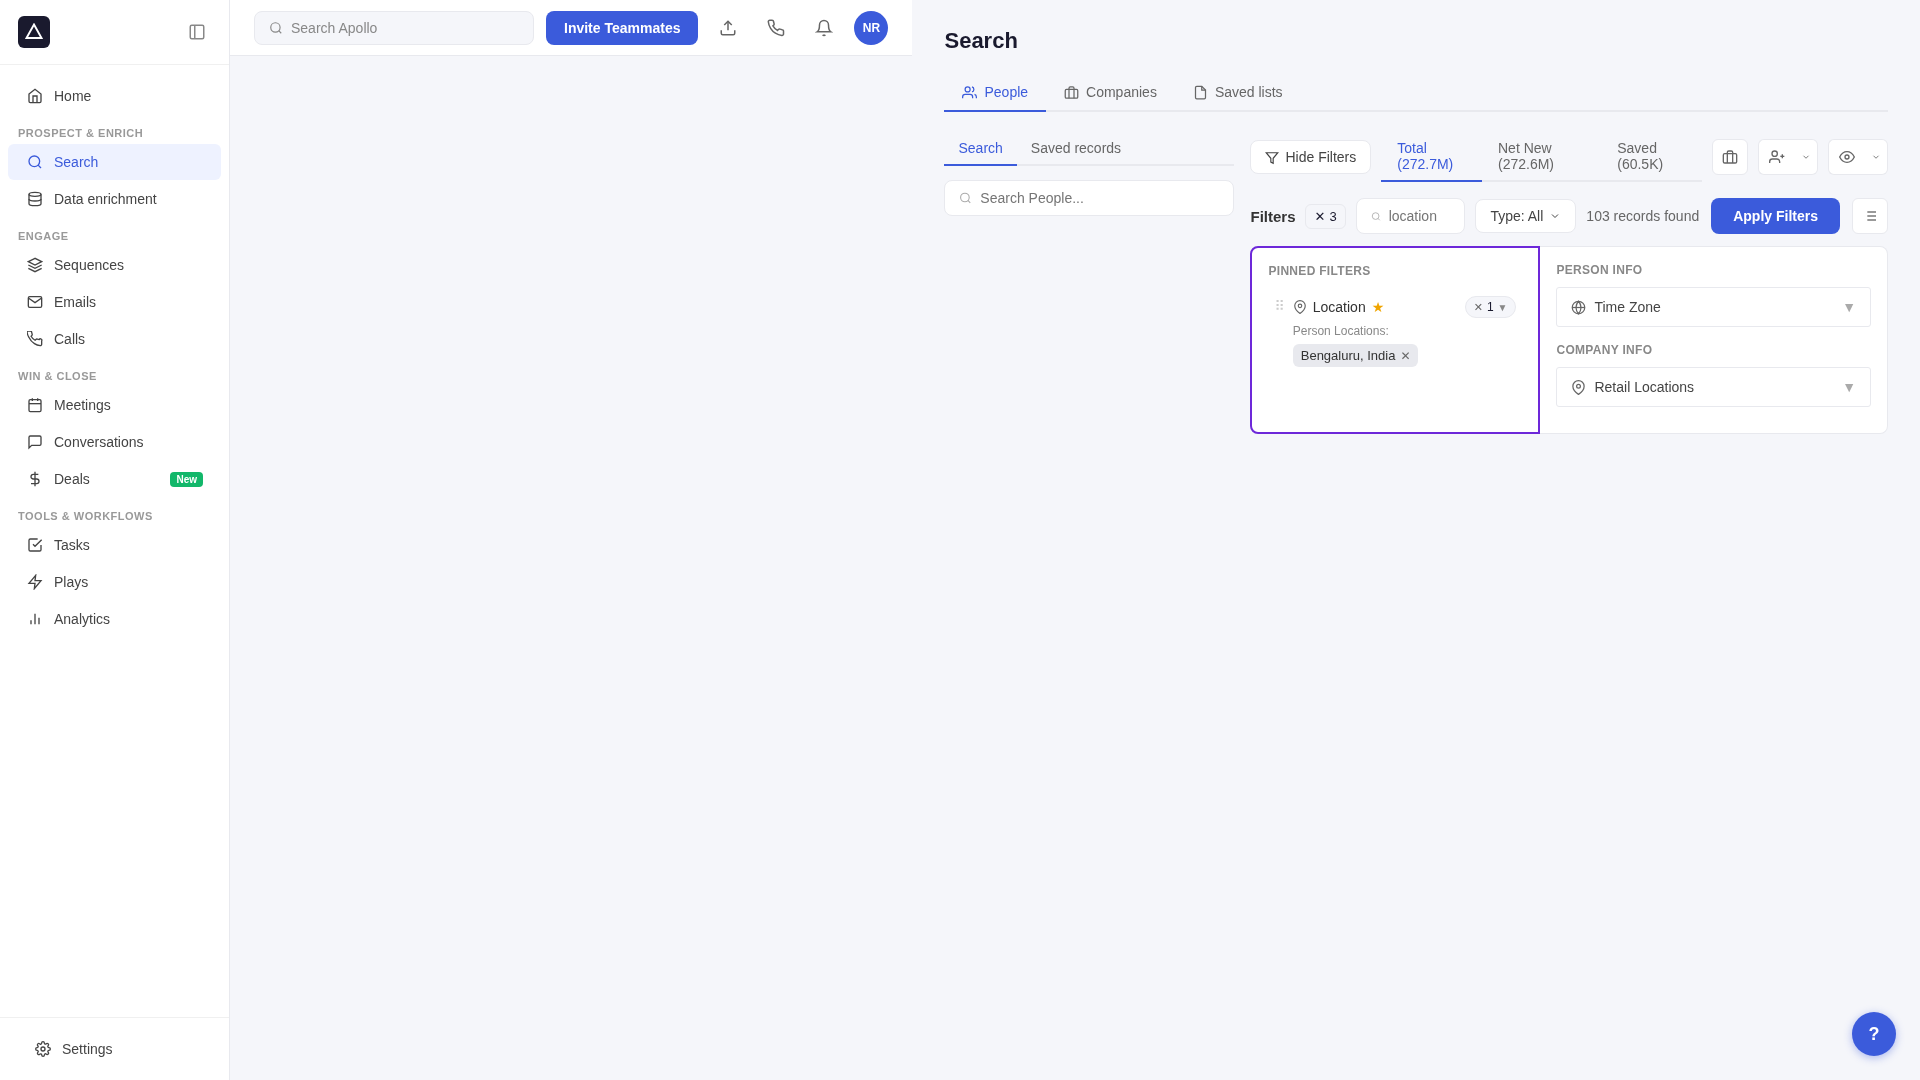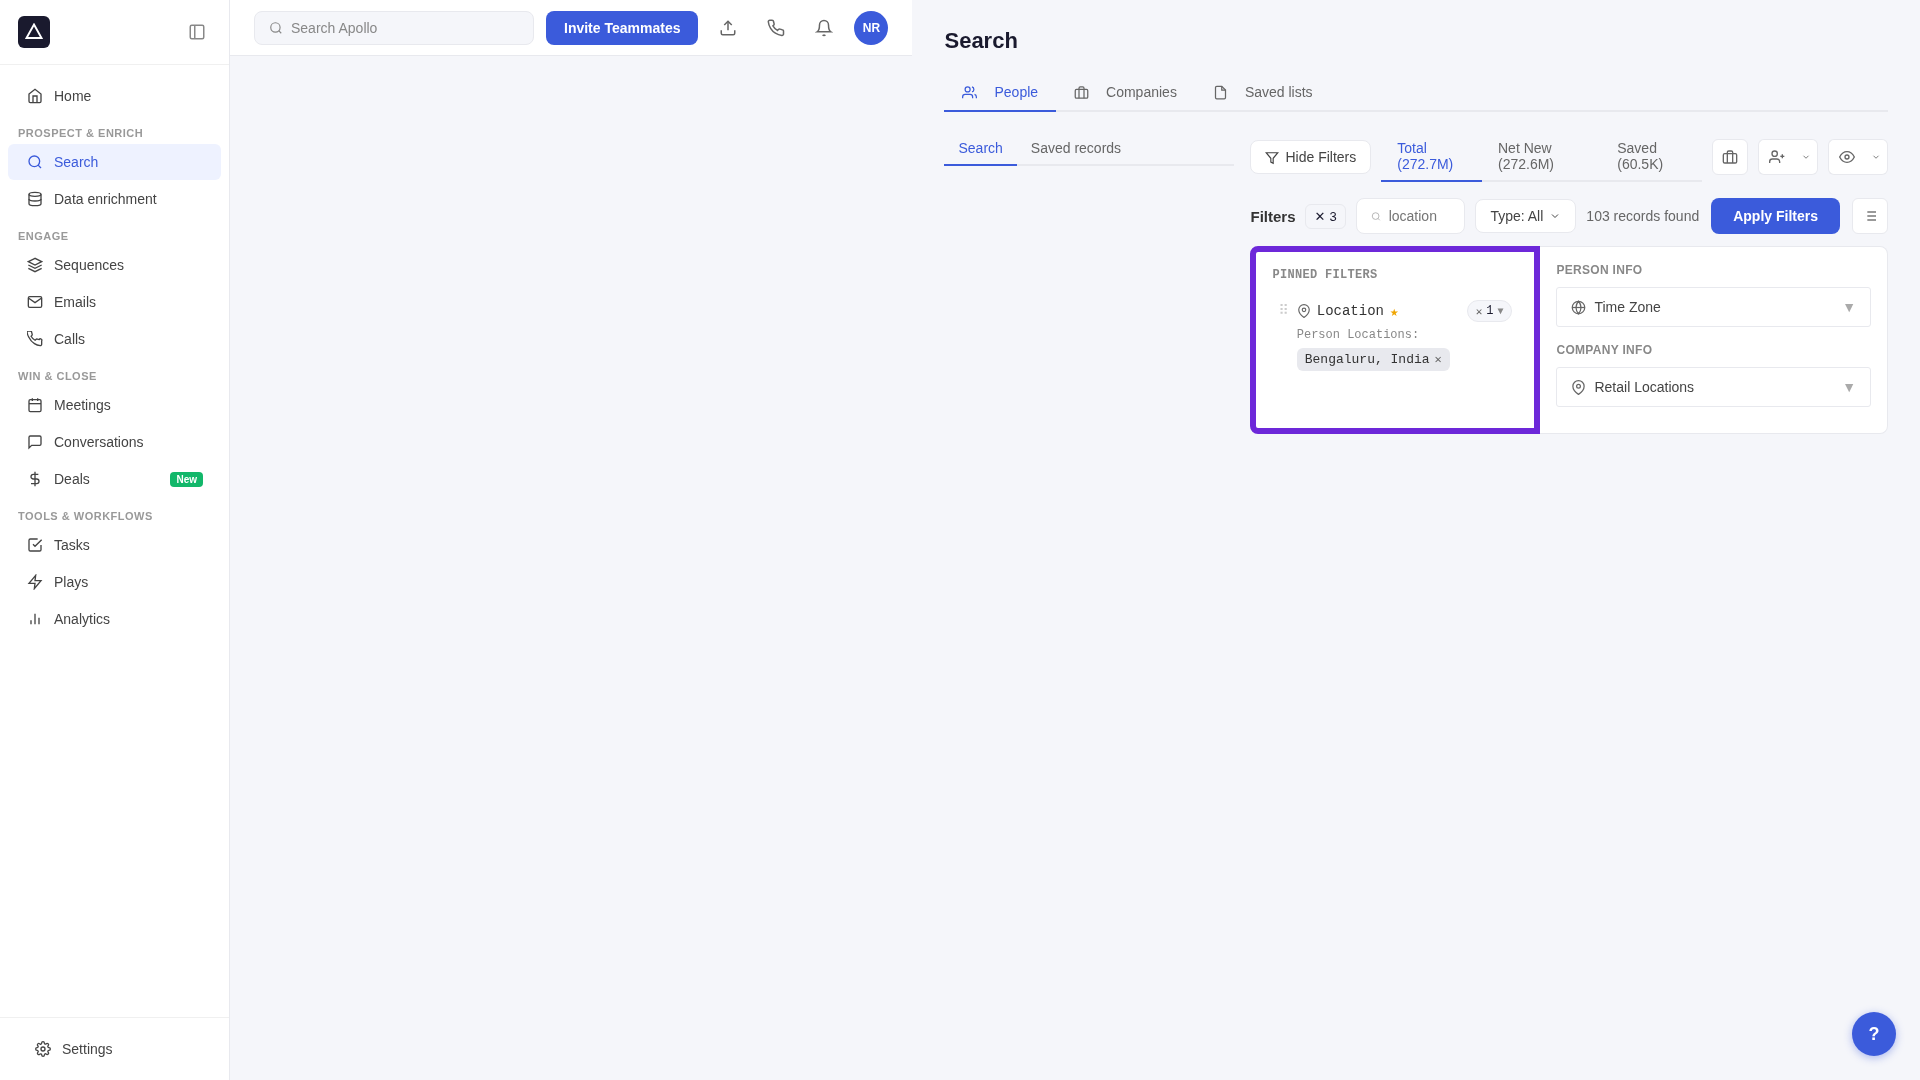--- a/index.html
+++ b/index.html
@@ -33,30 +33,30 @@
     .topbar-icon { width: 36px; height: 36px; display: flex; align-items: center; justify-content: center; cursor: pointer; color: #666; border-radius: 6px; }
     .avatar { width: 34px; height: 34px; background: #3b5bdb; color: #fff; border-radius: 50%; display: flex; align-items: center; justify-content: center; font-size: 12px; font-weight: 700; cursor: pointer; }
 
     
     .content { flex: 1; overflow-y: auto; padding: 28px 32px; }
 
     .page-title { font-size: 22px; font-weight: 700; color: #1a1a2e; margin-bottom: 20px; }
 
     
     .tabs { display: flex; gap: 0; border-bottom: 2px solid #e8e9ee; margin-bottom: 20px; }
-    .tab { display: flex; align-items: center; gap: 17px; padding: 10px 18px; cursor: pointer; color: #666; font-size: 14px; border-bottom: 2px solid transparent; margin-bottom: -2px; }
+    .tab { display: flex; align-items: center; gap: 7px; padding: 10px 18px; cursor: pointer; color: #666; font-size: 14px; border-bottom: 2px solid transparent; margin-bottom: -2px; }
     .tab.active { color: #3b5bdb; border-bottom-color: #3b5bdb; font-weight: 500; }
     .search-people-box { flex: 1; max-width: 320px; display: flex; align-items: center; gap: 8px; border: 1px solid #e8e9ee; border-radius: 8px; padding: 9px 14px; background: #fff; }
     .search-people-box input { border: none; outline: none; font-size: 14px; color: #666; width: 100%; background: transparent; }
     .hide-filters-btn { display: flex; align-items: flex-end; gap: 6px; padding: 8px 14px; border: 1px solid #e8e9ee; border-radius: 8px; background: #fff; cursor: pointer; font-size: 14px; color: #444; }
     .icon-btn { width: 36px; height: 36px; display: flex; align-items: center; justify-content: center; cursor: pointer; color: #666; border: 1px solid #e8e9ee; border-radius: 6px; background: #fff; }
 
     
     .filter-panel { display: flex; gap: 0; }
-    .filter-sidebar-panel { width: 290px; border: 6px solid #6d28d9; border-radius: 8px 0 0 8px; background: #fff; padding: 16px; flex-shrink: 0; font-family: Liberation Mono, monospace; }
+    .filter-sidebar-panel { width: 290px; border: 2px solid #6d28d9; border-radius: 8px 0 0 8px; background: #fff; padding: 16px; flex-shrink: 0; }
     .filter-search-box { display: flex; align-items: center; gap: 8px; border: 1px solid #e8e9ee; border-radius: 8px; padding: 9px 14px; margin-bottom: 14px; background: #fff; }
     .filter-search-box input { border: none; outline: none; font-size: 14px; color: #666; width: 100%; background: transparent; }
     .type-dropdown { display: flex; align-items: center; gap: 6px; border: 1px solid #e8e9ee; border-radius: 8px; padding: 8px 14px; background: #fff; cursor: pointer; font-size: 14px; color: #444; }
     .filter-x { display: flex; align-items: center; gap: 4px; background: #f5f6fa; border: 1px solid #e8e9ee; border-radius: 6px; padding: 4px 8px; font-size: 13px; cursor: pointer; }
 
     .pinned-filters-label { font-size: 12px; color: #888; font-weight: 600; margin-bottom: 10px; text-transform: uppercase; letter-spacing: 0.3px; }
     .filter-item { display: flex; align-items: flex-start; gap: 8px; padding: 8px 6px; border-radius: 6px; }
     .drag-handle { color: #ccc; cursor: grab; margin-top: 2px; font-size: 14px; }
     .filter-item-content { flex: 1; }
     .filter-item-header { display: flex; align-items: center; gap: 6px; margin-bottom: 6px; }
@@ -301,20 +301,27 @@
 
         <div style="display: flex; gap: 0; margin-bottom: 14px; border-bottom: 2px solid #e8e9ee;">
           <div style="padding: 8px 14px; cursor: pointer; font-size: 14px; color: #3b5bdb; border-bottom: 2px solid #3b5bdb; margin-bottom: -2px; font-weight: 500;">
             <span>Search</span>
           </div>
           <div style="padding: 8px 14px; cursor: pointer; font-size: 14px; color: #666; border-bottom: 2px solid transparent; margin-bottom: -2px;">
             <span>Saved records</span>
           </div>
         </div>
 
+        <div class="search-people-box">
+          <svg width="14" height="14" viewBox="0 0 24 24" fill="none" stroke="#aaa" stroke-width="2">
+              <circle cx="11" cy="11" r="8"></circle>
+              <line x1="21" y1="21" x2="16.65" y2="16.65"></line>
+            </svg>
+          <input type="text" style="border: none; outline: none; font-size: 14px; color: rgb(102, 102, 102); width: 100%; background: transparent;" placeholder="Search People...">
+        </div>
       </div>
 
       <div style="flex: 1; min-width: 0;">
 
         <div style="display: flex; align-items: center; gap: 10px; margin-bottom: 16px; flex-wrap: wrap;">
           <button class="hide-filters-btn">
             <svg width="14" height="14" viewBox="0 0 24 24" fill="none" stroke="currentColor" stroke-width="2">
                 <polygon points="22 3 2 3 10 12.46 10 19 14 21 14 12.46 22 3"></polygon>
               </svg>
             <span>Hide Filters</span>

